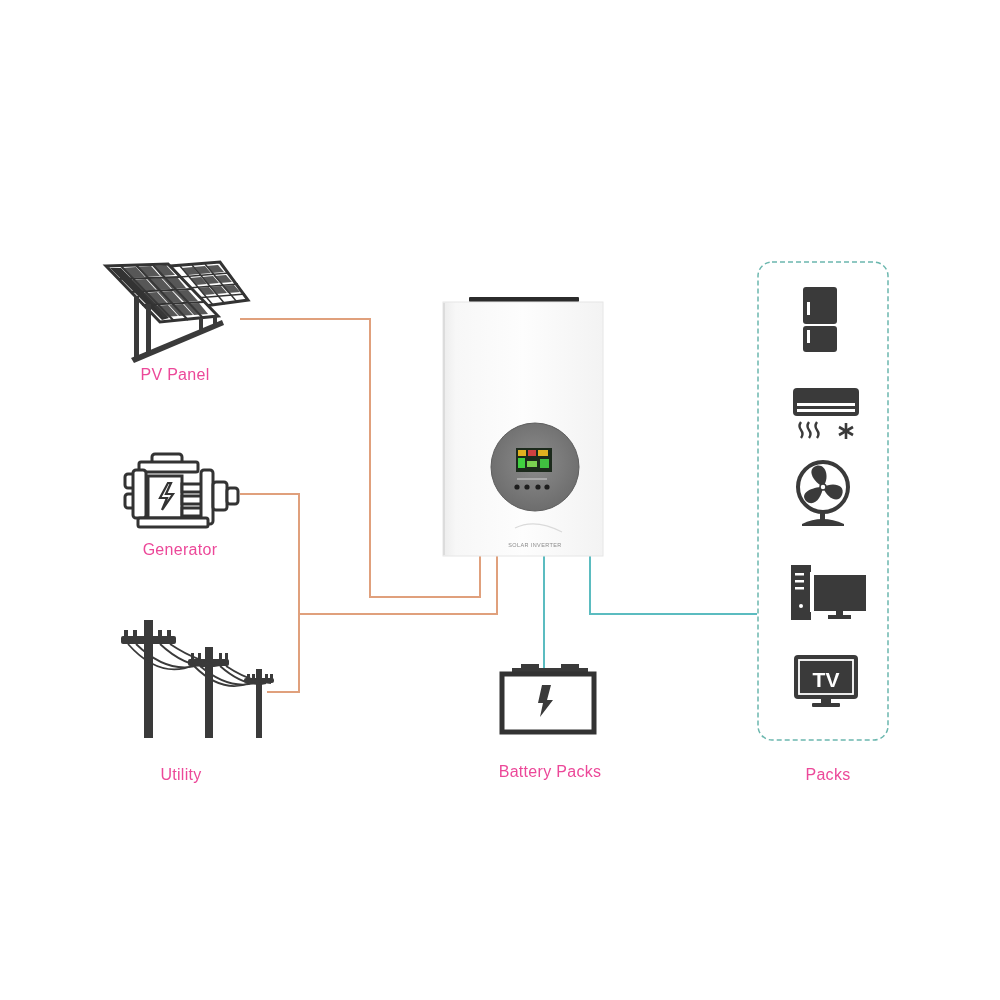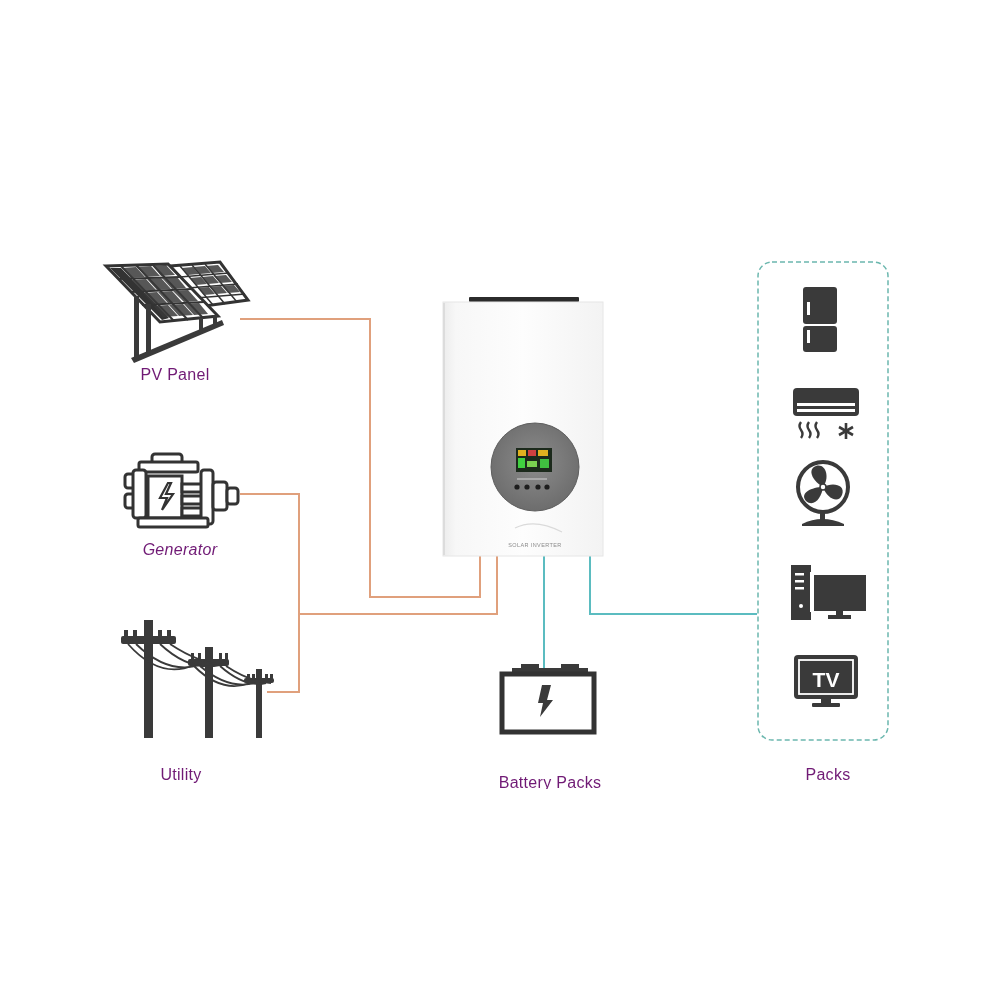--- a/index.html
+++ b/index.html
@@ -1,18 +1,18 @@
 <!DOCTYPE html>
 <html><head>
 <meta charset="utf-8">
 <style>
   html, body { margin: 0; padding: 0; background: #ffffff; }
   body { width: 1000px; height: 1000px; position: relative; overflow: hidden; font-family: "Liberation Sans", "DejaVu Sans", sans-serif; }
   #canvas { position: absolute; left: 0; top: 0; width: 1000px; height: 1000px; }
-  .label { position: absolute; font-size: 16px; color: #701a75; text-align: center; width: 160px; letter-spacing: 0.3px; }
+  .label { position: absolute; font-size: 16px; color: #ec4899; text-align: center; width: 160px; letter-spacing: 0.3px; }
   .wire-orange { fill: none; stroke: #e0a07c; stroke-width: 2; }
   .wire-teal { fill: none; stroke: #5bbcc0; stroke-width: 2; }
   .icon-fill { fill: #3a3a3a; }
   .icon-stroke { fill: none; stroke: #3a3a3a; }
 </style>
 </head>
 <body>
 
 <svg id="canvas" viewBox="0 0 1000 1000" xmlns="http://www.w3.org/2000/svg">
   <defs>
@@ -107,21 +107,21 @@
     <rect x="182" y="484" width="20" height="8"></rect>
     <rect x="182" y="496" width="20" height="8"></rect>
     <rect x="182" y="508" width="20" height="8"></rect>
     <rect x="201" y="470" width="12" height="54" rx="3"></rect>
     <rect x="213" y="482" width="14" height="28" rx="3"></rect>
     <rect x="227" y="488" width="11" height="16" rx="3"></rect>
     <path d="M168,483 L160,498 L167,498 L162,510 L173,494 L166,494 L171,483 Z" stroke-width="2.2"></path>
     <rect x="138" y="518" width="70" height="9" rx="2"></rect>
   </g>
   <foreignObject x="100" y="541" width="160" height="26">
-    <div xmlns="http://www.w3.org/1999/xhtml" class="label" style="position:static;font-style:italic;">Generator</div>
+    <div xmlns="http://www.w3.org/1999/xhtml" class="label" style="position:static;">Generator</div>
   </foreignObject>
 
   <g>
     <g class="icon-fill">
 
       <rect x="144" y="620" width="9" height="118"></rect>
       <rect x="121" y="636" width="55" height="8" rx="2"></rect>
       <rect x="124" y="630" width="4" height="7"></rect>
       <rect x="133" y="630" width="4" height="7"></rect>
       <rect x="158" y="630" width="4" height="7"></rect>
@@ -184,21 +184,21 @@
     <path d="M515,528 Q535,518 562,532" fill="none" stroke="#dadada" stroke-width="1.2"></path>
     <text x="535" y="547" text-anchor="middle" font-size="5.5" fill="#8a8a8a" font-family="Liberation Sans, sans-serif" letter-spacing="0.4">SOLAR INVERTER</text>
   </g>
 
   <g>
     <path class="icon-fill" d="M512,668 h9 v-4 h18 v4 h22 v-4 h18 v4 h9 v6 h-76 z"></path>
     <rect x="502" y="674" width="92" height="58" fill="none" stroke="#333" stroke-width="5"></rect>
     <path class="icon-fill" d="M542,685 L551,685 L547,700 L553,700 L540,717 L543,703 L538,703 Z"></path>
   </g>
   <foreignObject x="470" y="763" width="160" height="26">
-    <div xmlns="http://www.w3.org/1999/xhtml" class="label" style="position:static;margin-top:11px;">Battery Packs</div>
+    <div xmlns="http://www.w3.org/1999/xhtml" class="label" style="position:static;">Battery Packs</div>
   </foreignObject>
 
   <rect x="758" y="262" width="130" height="478" rx="14" fill="none" stroke="#6bb7ae" stroke-width="1.5" stroke-dasharray="5,3"></rect>
 
   <g>
     <rect x="803" y="287" width="34" height="37" rx="3" class="icon-fill"></rect>
     <rect x="803" y="326" width="34" height="26" rx="3" class="icon-fill"></rect>
     <rect x="807" y="302" width="3" height="13" fill="#ffffff"></rect>
     <rect x="807" y="330" width="3" height="13" fill="#ffffff"></rect>
   </g>

